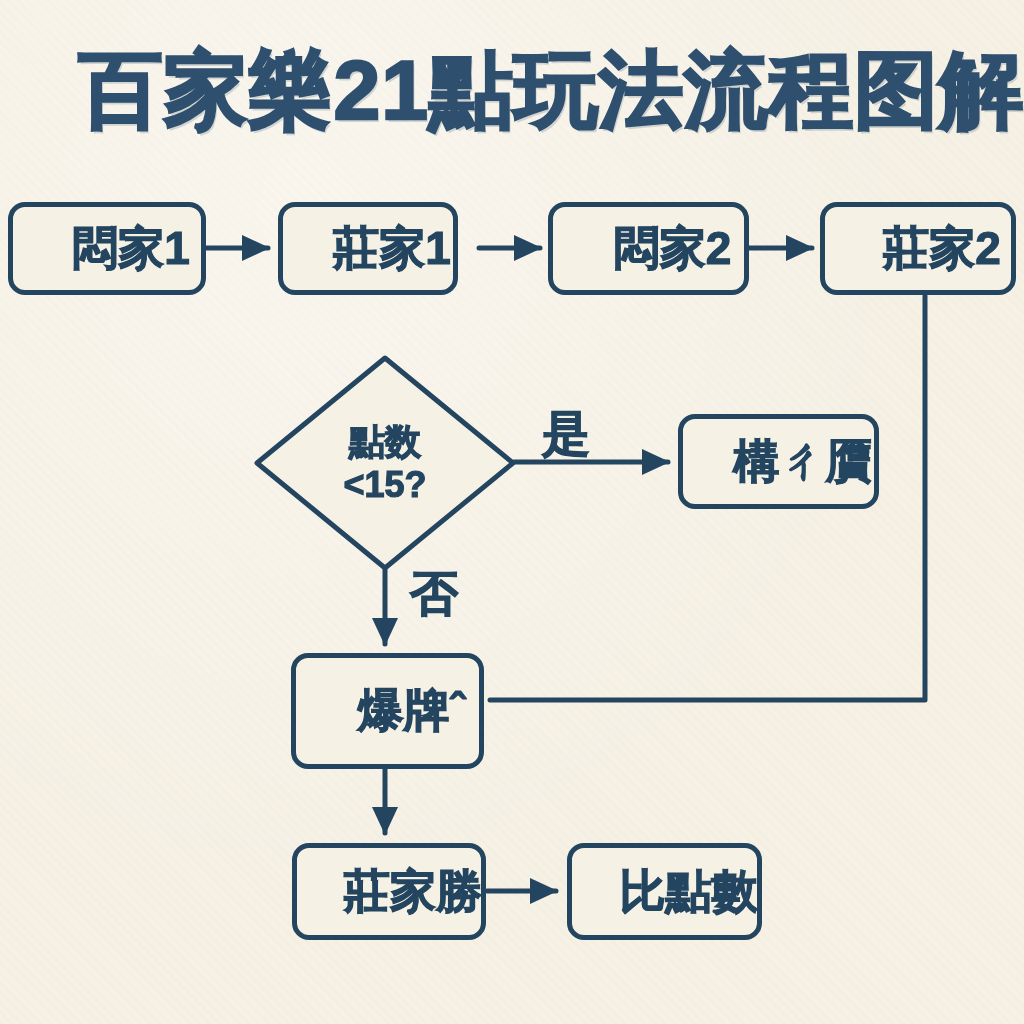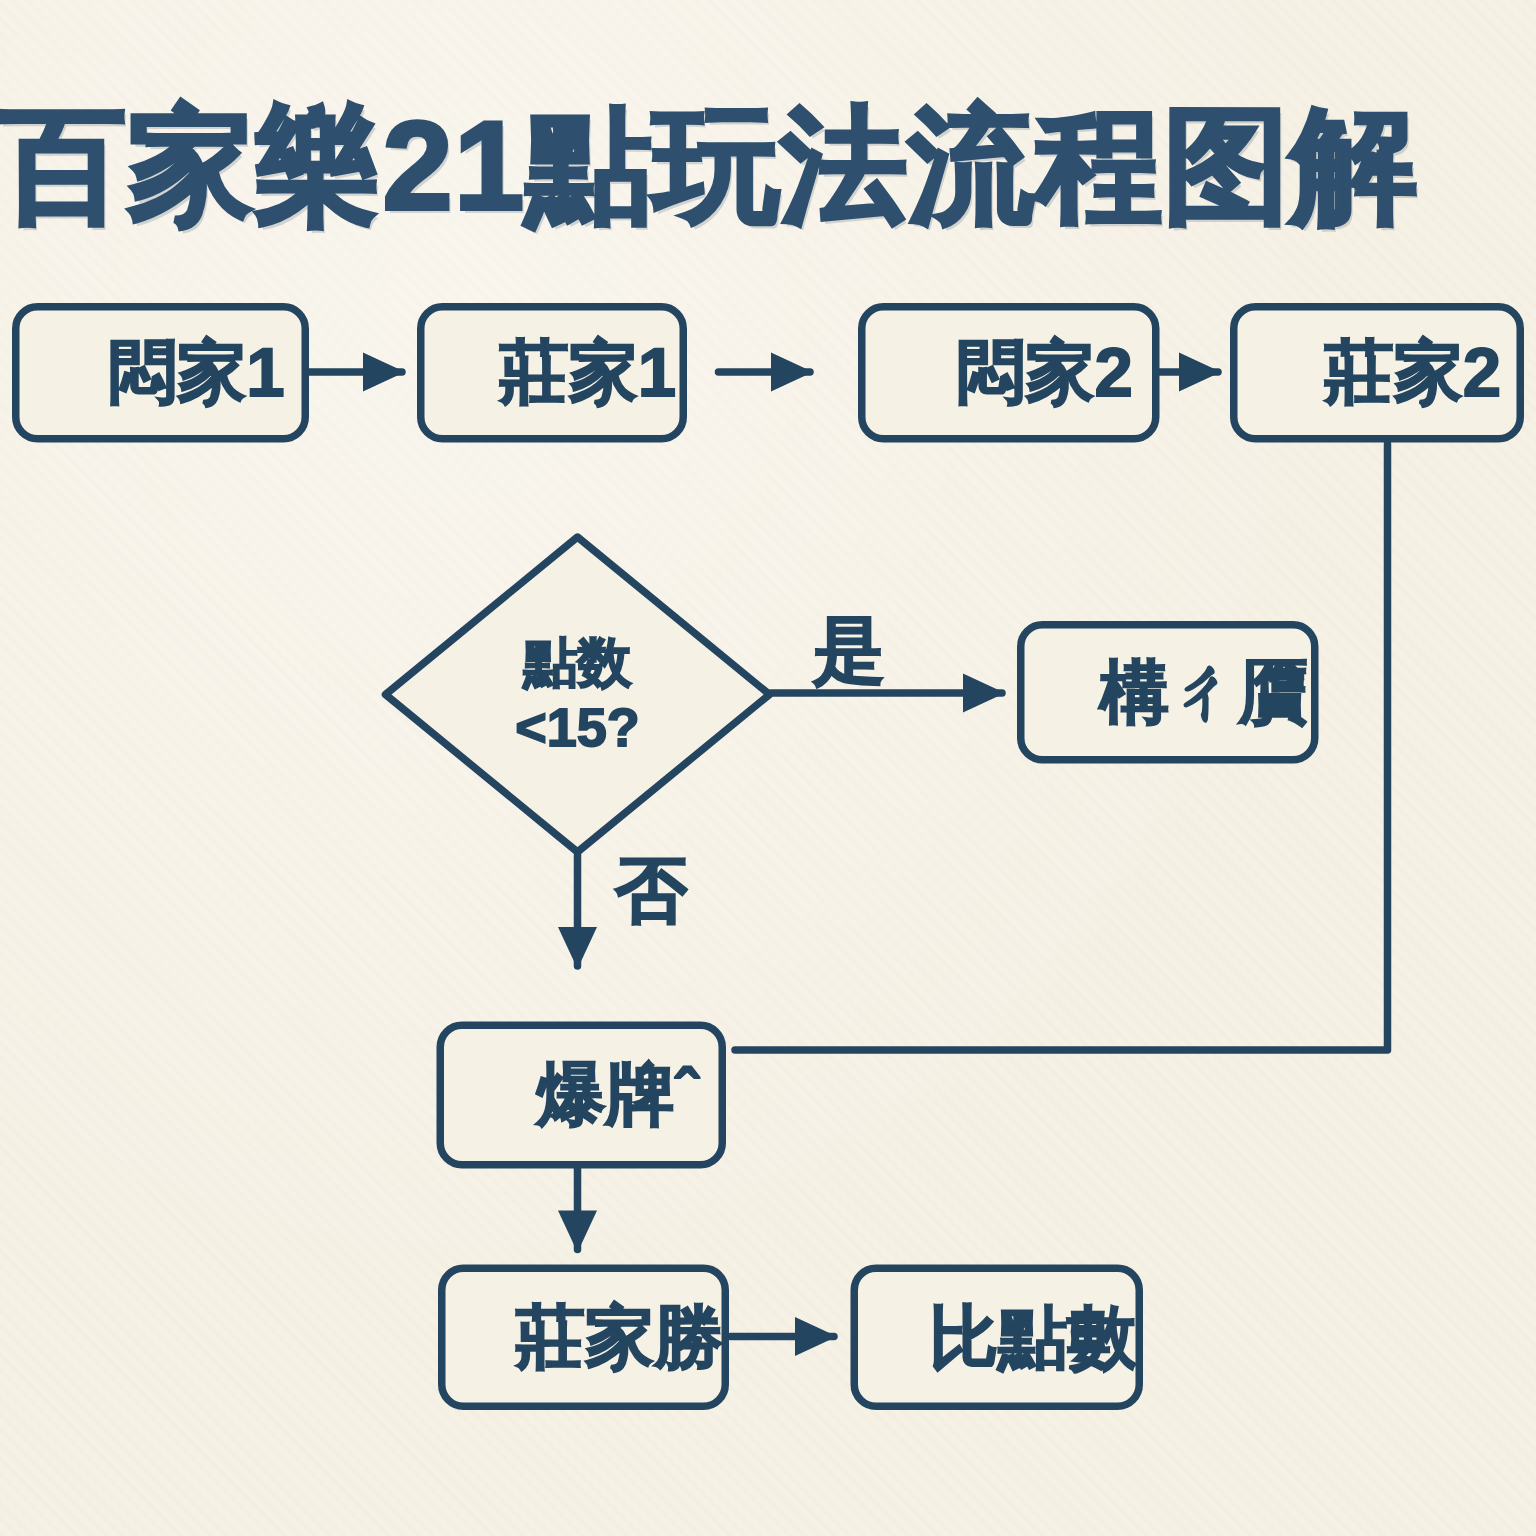--- a/index.html
+++ b/index.html
@@ -16,28 +16,27 @@
   }
   .stage{
     position:relative;width:1024px;height:1024px;
     background:
       radial-gradient(ellipse at 30% 20%, rgba(255,255,255,0.35), rgba(255,255,255,0) 60%),
       repeating-linear-gradient(45deg, rgba(205,195,175,0.05) 0 3px, rgba(255,255,255,0) 3px 7px),
       var(--background);
   }
   .title{
     position:absolute;left:0;top:46px;width:1024px;
-    text-align:left;
+    text-align:right;
     font-size:84px;line-height:1.05;font-weight:800;
     color:var(--title-ink);
     -webkit-text-stroke:2.5px var(--title-ink);
     letter-spacing:1px;
     text-shadow:2px 3px 0 rgba(36,69,95,0.18);
     white-space:nowrap;
-    margin-top:20px;
   }
   .conn-layer{position:absolute;left:0;top:0;width:1024px;height:1024px;}
   .node{
     position:absolute;box-sizing:border-box;
     border:5px solid var(--ink);
     border-radius:17px;
     background:var(--background);
     display:flex;align-items:center;justify-content:center;
     font-size:46px;font-weight:700;color:var(--ink);
     -webkit-text-stroke:1.2px var(--ink);
@@ -85,32 +84,32 @@
 
     <polyline points="925,296 925,700 490,700" fill="none" stroke="#24455f" stroke-width="5" stroke-linejoin="round" stroke-linecap="round"></polyline>
 
     <line x1="385" y1="753" x2="385" y2="833" stroke="#24455f" stroke-width="5" stroke-linecap="round" marker-end="url(#arrow)"></line>
 
     <line x1="487" y1="891" x2="556" y2="891" stroke="#24455f" stroke-width="5" stroke-linecap="round" marker-end="url(#arrow)"></line>
   </svg>
 
   <div class="node" style="left:8px;top:202px;width:198px;height:93px;">悶家1</div>
   <div class="node" style="left:278px;top:202px;width:180px;height:93px;">莊家1</div>
-  <div class="node" style="left:572px;top:202px;width:201px;height:93px;">悶家2</div>
+  <div class="node" style="left:548px;top:202px;width:201px;height:93px;">悶家2</div>
   <div class="node" style="left:820px;top:202px;width:196px;height:93px;">莊家2</div>
 
   <div class="diamond-text">
     <span>點数</span>
     <span>&lt;15?</span>
   </div>
 
   <div class="branch-label label-yes">是</div>
   <div class="branch-label label-no">否</div>
 
   <div class="node" style="left:678px;top:414px;width:201px;height:95px;text-align:center;">構ㄔ贋</div>
 
-  <div class="node" style="left:291px;top:653px;width:193px;height:98px;margin-top:28px;">爆牌ˆ</div>
+  <div class="node" style="left:291px;top:653px;width:193px;height:116px;">爆牌ˆ</div>
 
   <div class="node" style="left:292px;top:843px;width:194px;height:97px;">莊家勝</div>
 
   <div class="node" style="left:567px;top:843px;width:195px;height:97px;">比點數</div>
 
 </div>
 
 </body></html>

